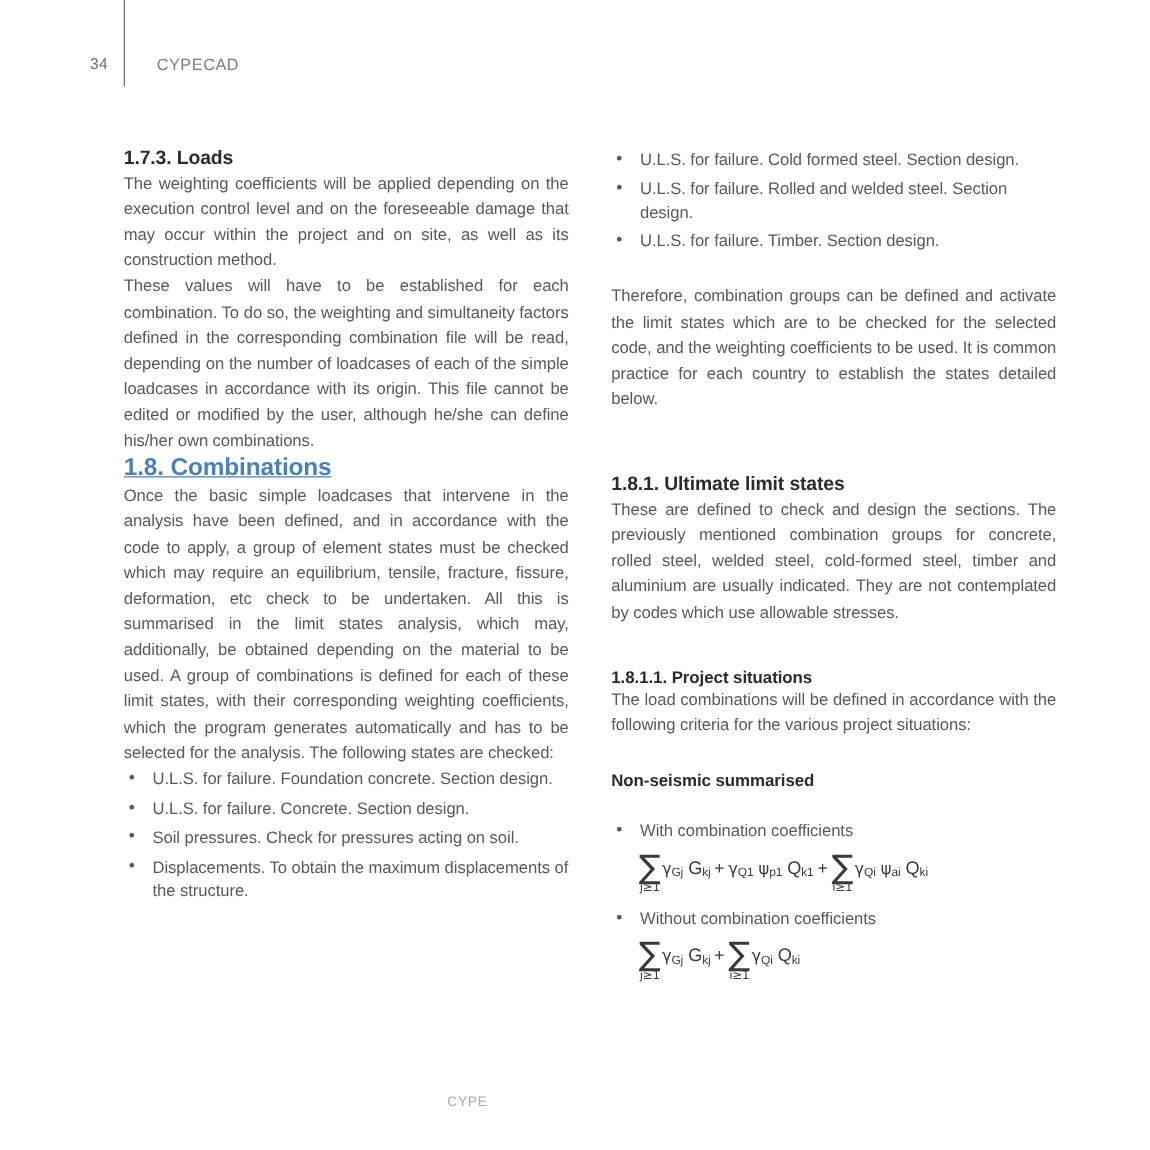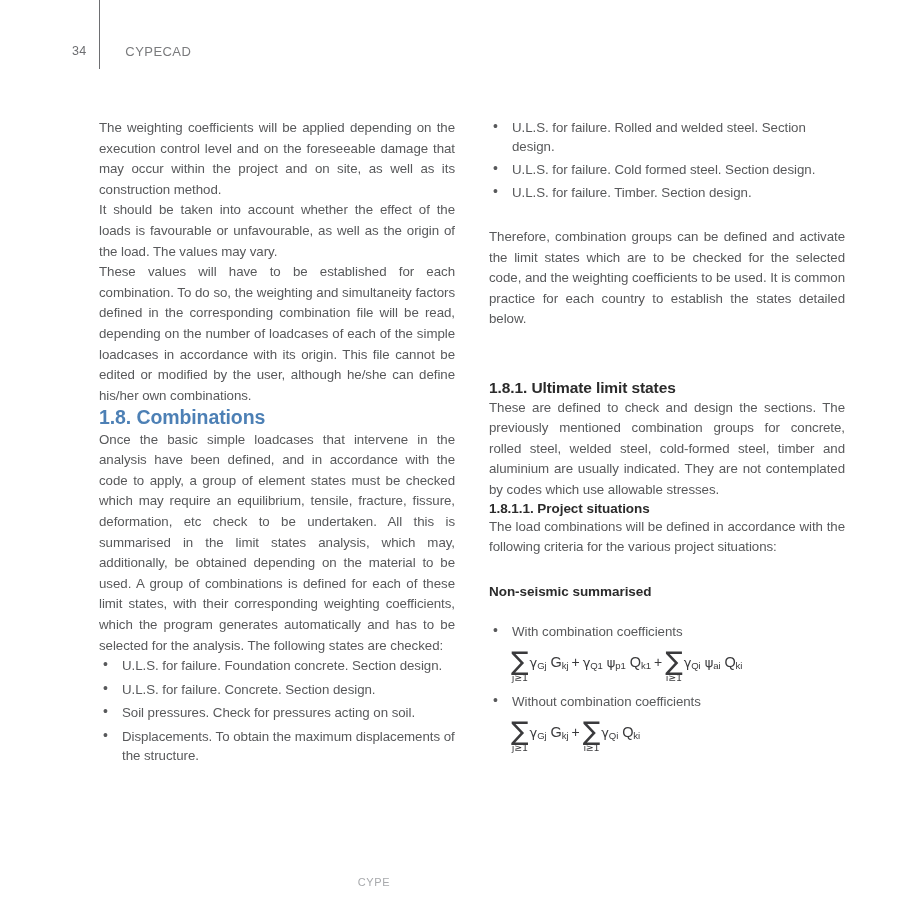--- a/index.html
+++ b/index.html
@@ -62,20 +62,21 @@
   .col-right { left: 489px; }
 
   
   h2.sec-blue {
     font-size: 19.5px;
     font-weight: bold;
     color: #4d80b5;
     margin: 0;
     letter-spacing: -0.1px;
     line-height: 1.2;
+    text-decoration: underline;
   }
   h3.sec-title {
     font-size: 15.5px;
     font-weight: bold;
     color: #2b2b2b;
     margin: 0;
     letter-spacing: -0.1px;
     line-height: 1.2;
   }
   h4.sub-title {
@@ -220,52 +221,52 @@
 <div class="page">
 
   <div class="header">
     <span class="page-number">34</span>
     <span class="header-title">CYPECAD</span>
   </div>
   <div class="header-rule"></div>
 
   <div class="col col-left">
 
+    <h3 class="sec-title">1.7.3. Loads</h3>
 
     <p class="body mt-head-body">The weighting coefficients will be applied depending on the execution control level and on the foreseeable damage that may occur within the project and on site, as well as its construction method.</p>
-    <p class="body mt-para">It should be taken into account whether the effect of the loads is favourable or unfavourable, as well as the origin of the load. The values may vary.</p>
     <p class="body mt-para">These values will have to be established for each combination. To do so, the weighting and simultaneity factors defined in the corresponding combination file will be read, depending on the number of loadcases of each of the simple loadcases in accordance with its origin. This file cannot be edited or modified by the user, although he/she can define his/her own combinations.</p>
 
     <h2 class="sec-blue mt-sec-lg">1.8. Combinations</h2>
 
     <p class="body mt-head-body">Once the basic simple loadcases that intervene in the analysis have been defined, and in accordance with the code to apply, a group of element states must be checked which may require an equilibrium, tensile, fracture, fissure, deformation, etc check to be undertaken. All this is summarised in the limit states analysis, which may, additionally, be obtained depending on the material to be used. A group of combinations is defined for each of these limit states, with their corresponding weighting coefficients, which the program generates automatically and has to be selected for the analysis. The following states are checked:</p>
 
     <ul class="bullets mt-list">
       <li>U.L.S. for failure. Foundation concrete. Section design.</li>
       <li>U.L.S. for failure. Concrete. Section design.</li>
       <li>Soil pressures. Check for pressures acting on soil.</li>
       <li>Displacements. To obtain the maximum displacements of the structure.</li>
     </ul>
   </div>
 
   <div class="col col-right">
 
     <ul class="bullets tight">
+      <li>U.L.S. for failure. Cold formed steel. Section design.</li>
       <li>U.L.S. for failure. Rolled and welded steel. Section design.</li>
-      <li>U.L.S. for failure. Cold formed steel. Section design.</li>
       <li>U.L.S. for failure. Timber. Section design.</li>
     </ul>
 
     <p class="body mt-para" style="margin-top:25px">Therefore, combination groups can be defined and activate the limit states which are to be checked for the selected code, and the weighting coefficients to be used. It is common practice for each country to establish the states detailed below.</p>
 
     <h3 class="sec-title" style="margin-top:49px">1.8.1. Ultimate limit states</h3>
 
     <p class="body mt-head-body">These are defined to check and design the sections. The previously mentioned combination groups for concrete, rolled steel, welded steel, cold-formed steel, timber and aluminium are usually indicated. They are not contemplated by codes which use allowable stresses.</p>
 
-    <h4 class="sub-title" style="">1.8.1.1. Project situations</h4>
+    <h4 class="sub-title" style="margin-top:33px">1.8.1.1. Project situations</h4>
 
     <p class="body mt-head-body">The load combinations will be defined in accordance with the following criteria for the various project situations:</p>
 
     <h5 class="bold-lead" style="margin-top:26px">Non-seismic summarised</h5>
 
     <div style="margin-top:22px">
       <div class="formula-item">With combination coefficients</div>
       <div class="formula">
         <span class="sum">
           <span class="sig">∑</span>

